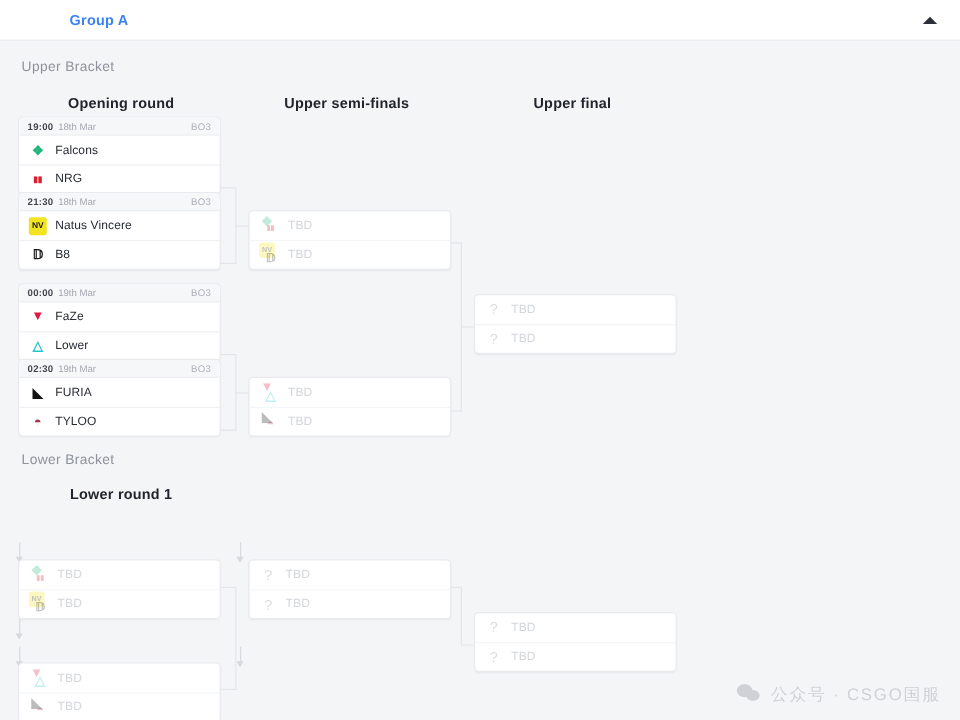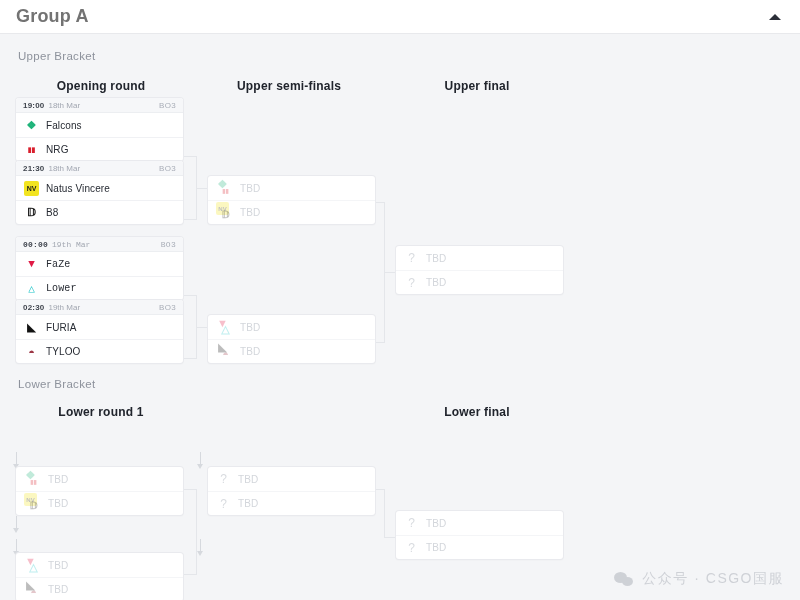--- a/index.html
+++ b/index.html
@@ -13,24 +13,25 @@
   
   .group-header {
     height: 34px;
     background: #ffffff;
     display: flex;
     align-items: center;
     padding: 0 14px 0 16px;
     border-bottom: 1px solid #e8e9ec;
   }
   .group-title {
-    font-size: 18px;
+    font-size: 12px;
     font-weight: bold;
-    color: #737373;
+    color: #3b82f6;
     letter-spacing: .2px;
+    margin-left: 42px;
   }
   .chevron-btn {
     margin-left: auto;
     width: 22px; height: 22px;
     display: flex; align-items: center; justify-content: center;
     cursor: pointer;
   }
   .chevron-up {
     width: 0; height: 0;
     border-left: 6px solid transparent;
@@ -156,21 +157,21 @@
     border-left: 3.5px solid transparent;
     border-right: 3.5px solid transparent;
     border-top: 5px solid #d6d9de;
   }
 
   
   .watermark {
     position: absolute;
     right: 16px; bottom: 12px;
     display: flex;
-    align-items: flex-end;
+    align-items: flex-start;
     gap: 8px;
     opacity: .42;
   }
   .wechat-icon {
     width: 20px; height: 16px;
     position: relative;
   }
   .wechat-icon .b1, .wechat-icon .b2 {
     position: absolute;
     background: #9ca1ab;
@@ -197,21 +198,20 @@
 
 <div class="bracket-canvas">
 
   <div class="section-label" style="left:18px; top:16px;">Upper Bracket</div>
   <div class="round-label" style="left:16px; top:45px; width:170px;">Opening round</div>
   <div class="round-label" style="left:392px; top:45px; width:170px;">Upper final</div>
   <div class="round-label" style="left:204px; top:45px; width:170px;">Upper semi-finals</div>
 
   <div class="section-label" style="left:18px; top:344px;">Lower Bracket</div>
   <div class="round-label" style="left:16px; top:371px; width:170px;">Lower round 1</div>
-  <div class="round-label" style="left:392px; top:371px; width:170px;">Lower final</div>
 
   <div class="conn h" style="left:183px; top:122px; width:14px;"></div>
   <div class="conn h" style="left:183px; top:185px; width:14px;"></div>
   <div class="conn v" style="left:196px; top:122px; height:64px;"></div>
   <div class="conn h" style="left:196px; top:154px; width:12px;"></div>
 
   <div class="conn h" style="left:183px; top:261px; width:14px;"></div>
   <div class="conn h" style="left:183px; top:324px; width:14px;"></div>
   <div class="conn v" style="left:196px; top:261px; height:64px;"></div>
   <div class="conn h" style="left:196px; top:293px; width:12px;"></div>
@@ -276,21 +276,21 @@
     <div class="team-row">
       <span class="logo" style="background:#f2e421;color:#1a1a1a;font-size:7px">NV</span>
       <span class="team-name">Natus Vincere</span>
     </div>
     <div class="team-row">
       <span class="logo" style="color:#1a1a1a">𝔻</span>
       <span class="team-name">B8</span>
     </div>
   </div>
 
-  <div class="match" style="left:16px; top:203px;font-family:Liberation Mono, monospace;">
+  <div class="match" style="left:16px; top:203px;">
     <div class="match-meta">
       <span class="meta-time">00:00</span>
       <span class="meta-date">19th Mar</span>
       <span class="meta-bo">BO3</span>
     </div>
     <div class="team-row">
       <span class="logo" style="color:#e01a45">▼</span>
       <span class="team-name">FaZe</span>
     </div>
     <div class="team-row">

